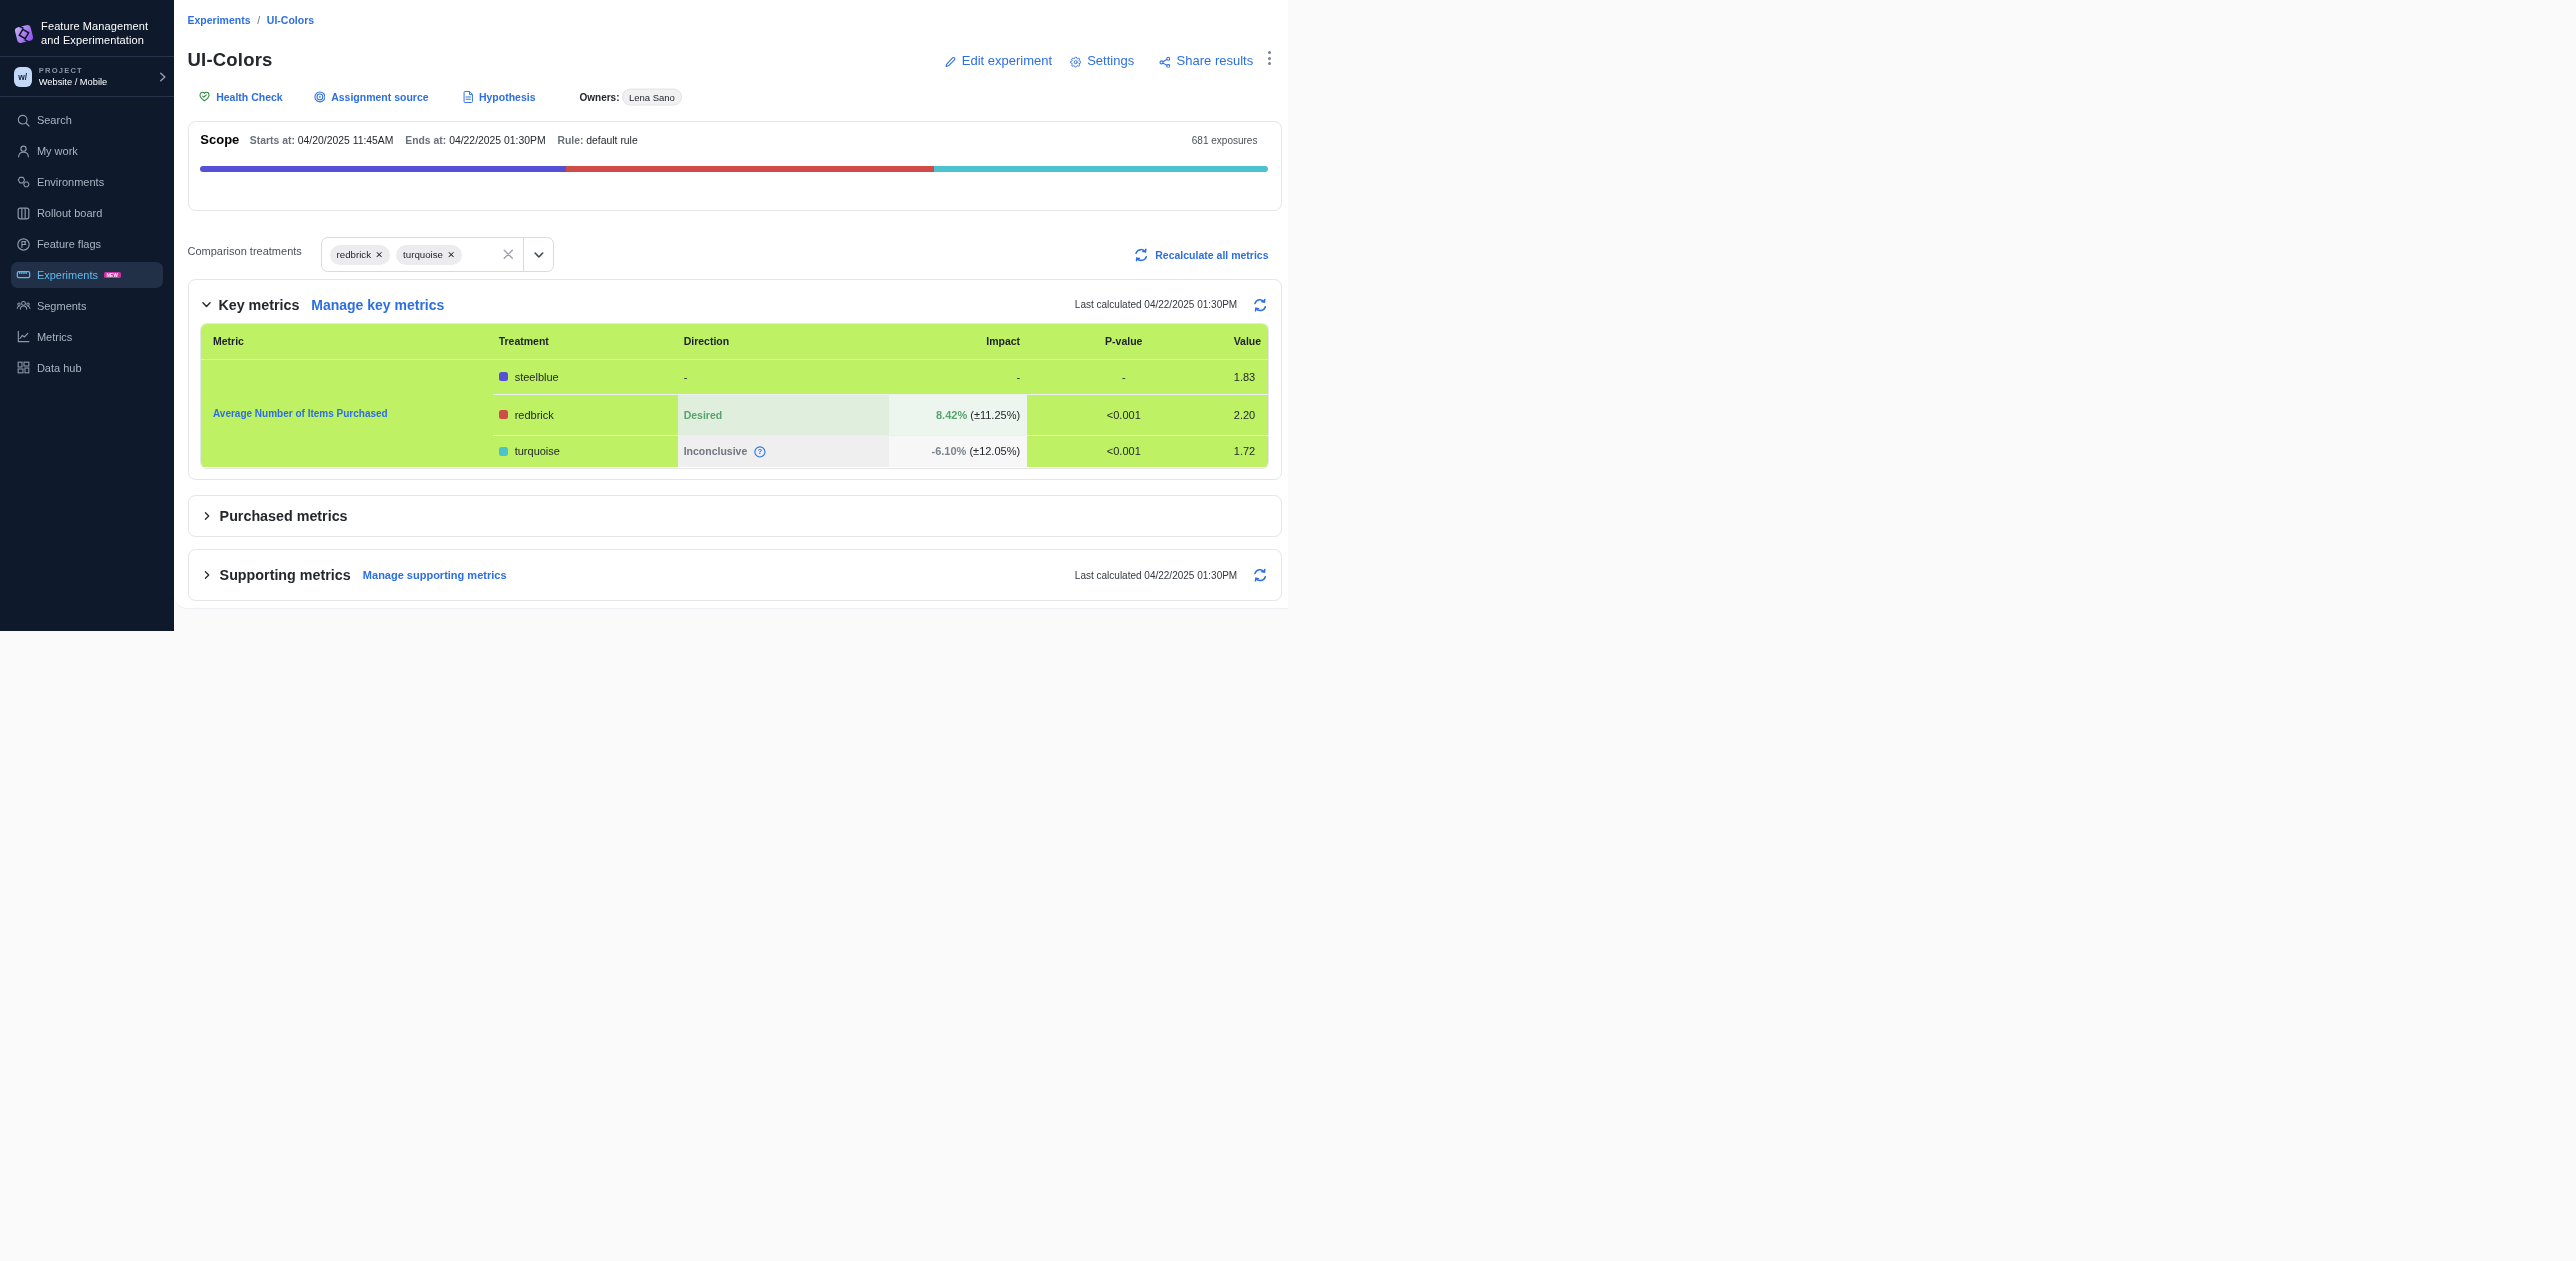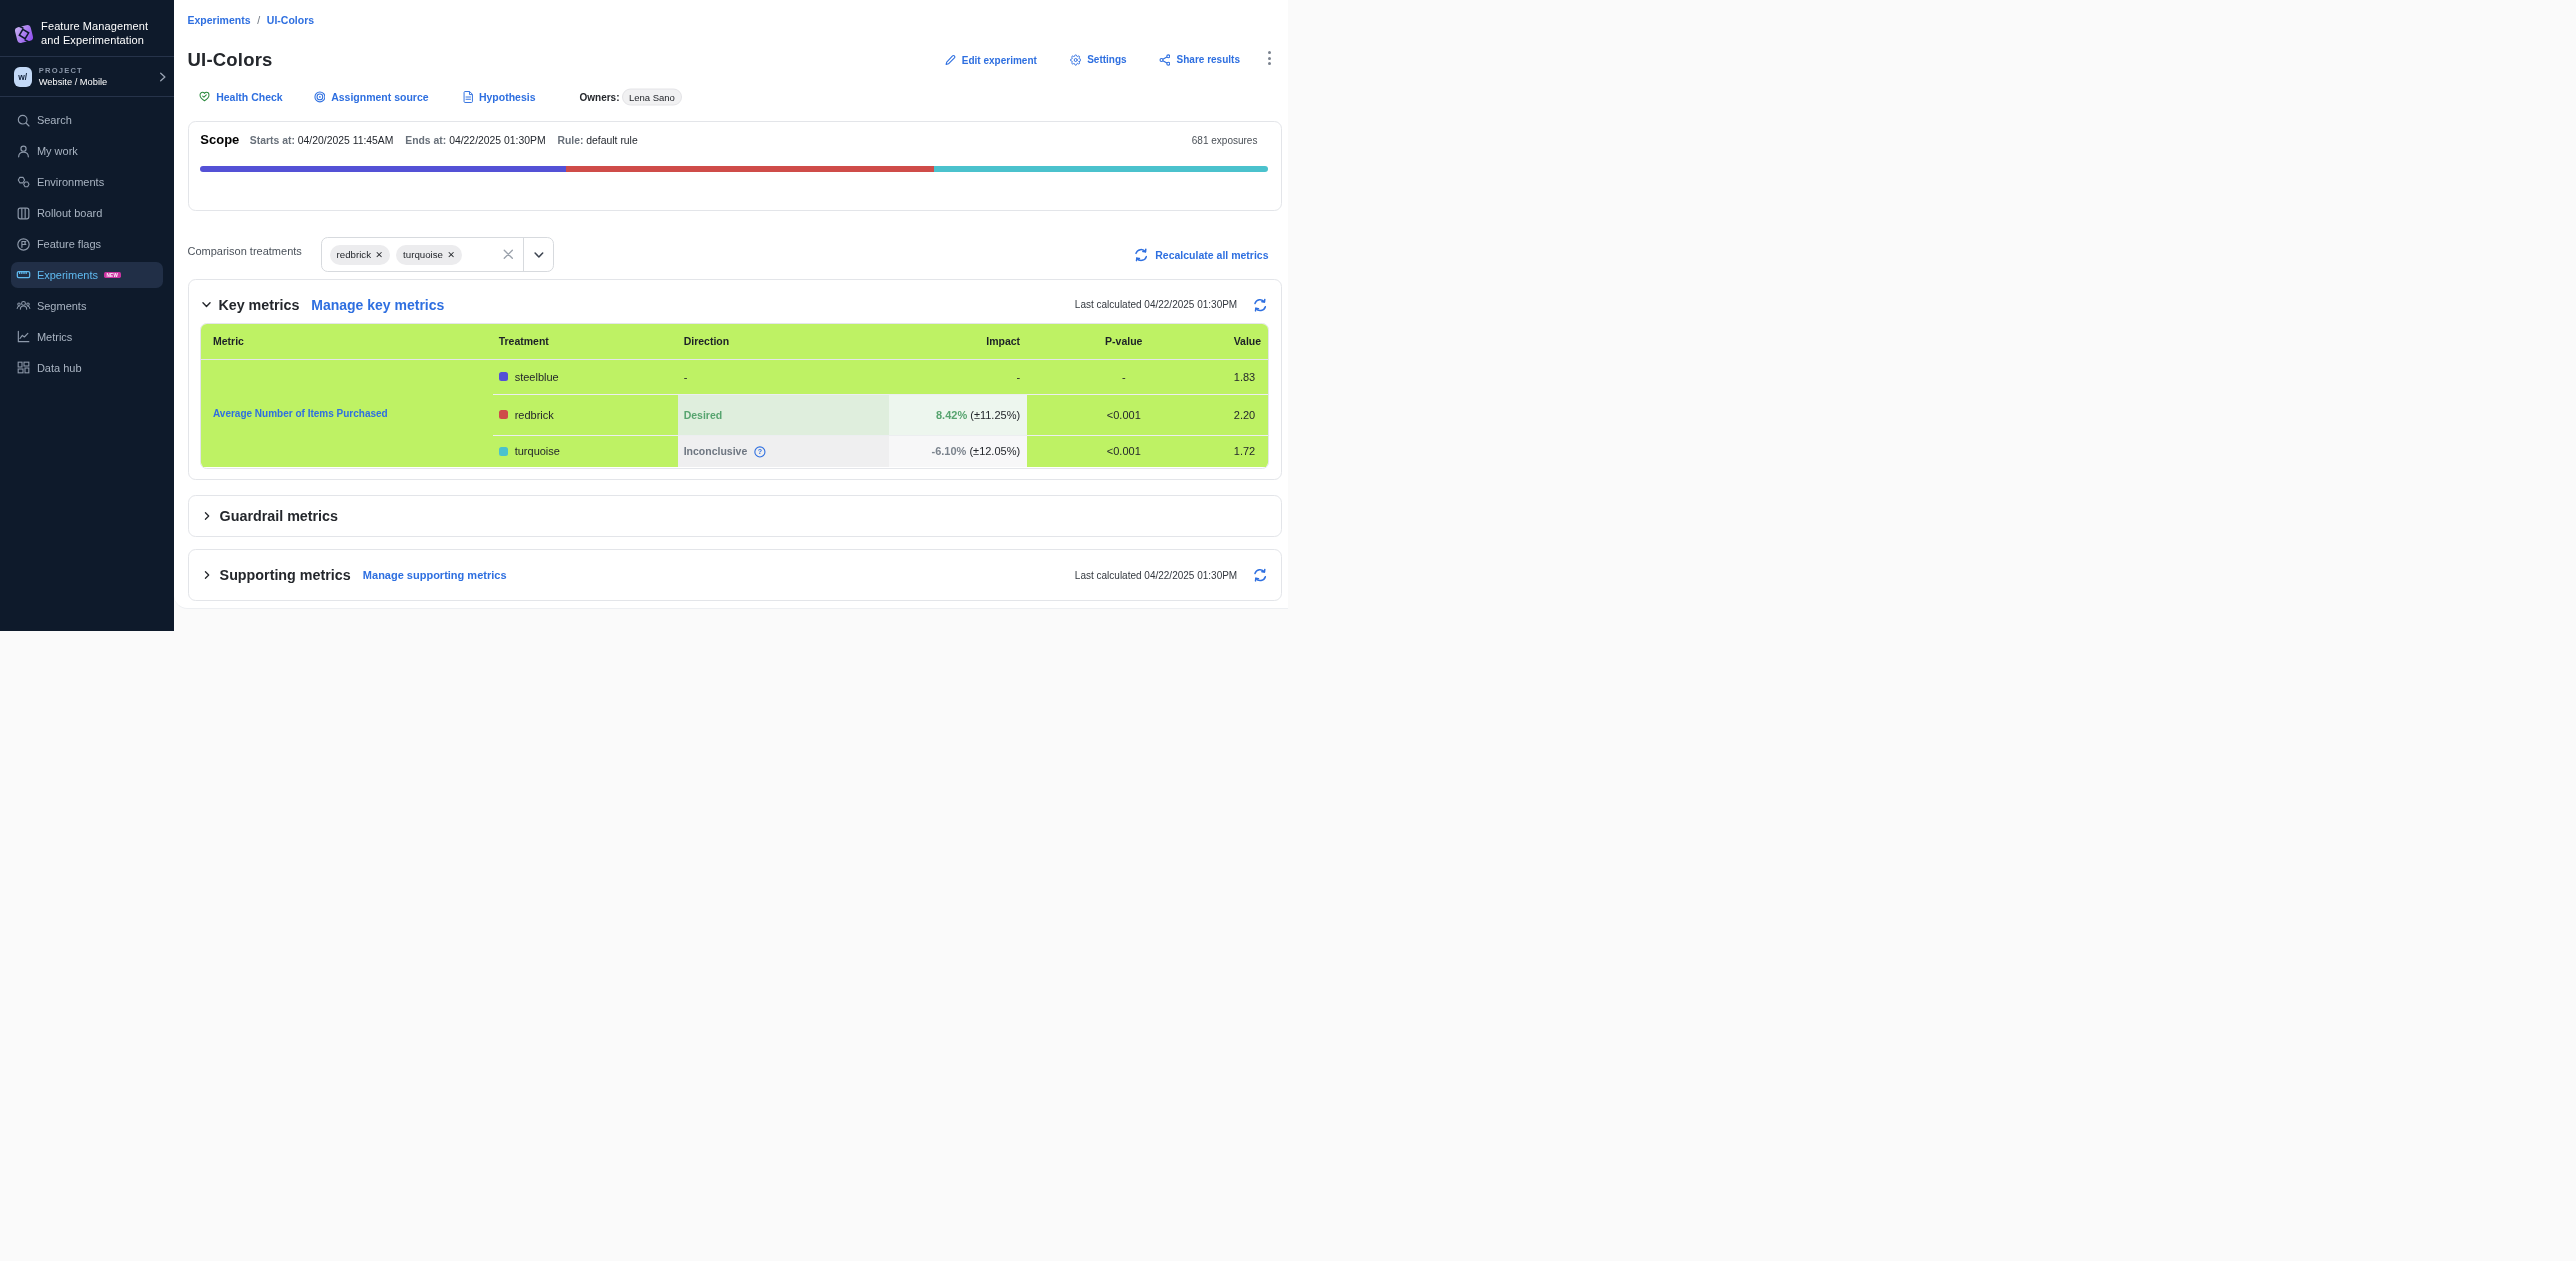--- a/index.html
+++ b/index.html
@@ -23,21 +23,21 @@
 
 .badge-new { display:inline-block; background:#cb34a1; color:#fff; font-size:4.6px; font-weight:700; letter-spacing:0.3px; border-radius:1.7px; padding:0 2.5px; height:6.7px; line-height:7.2px; margin-left:5.9px; }
 
 .main { position:absolute; left:174px; top:0; right:0; height:609px; background:#fff; border-bottom-left-radius:13.5px; border-bottom:0.8px solid #edeff2; padding:0 6.7px 0 13.5px; }
 .crumbs { display:flex; align-items:center; gap:6.7px; padding-top:14.3px; font-size:10.5px; font-weight:700; color:#2e6fe0; }
 .crumbs .sep { color:#6b727d; font-weight:400; }
 .titlerow { position:relative; display:flex; align-items:center; margin-top:22.3px; height:23.6px; }
 h1 { font-size:18.5px; font-weight:700; color:#24272c; letter-spacing:0.2px; }
 .actions { position:absolute; left:0; top:0; right:0; height:23.6px; }
 .alink { position:absolute; top:50%; transform:translateY(-50%); }
-.alink { display:flex; align-items:flex-start; gap:6.3px; color:#2e6fe0; font-size:10px; font-weight:700; }
+.alink { display:flex; align-items:flex-end; gap:6.3px; color:#2e6fe0; font-size:13px; font-weight:400; }
 .kebab { position:absolute; left:1074px; top:2.5px; width:15px; display:flex; flex-direction:column; align-items:center; gap:2.5px; }
 .kebab i { width:3px; height:3px; border-radius:50%; background:#7a828e; }
 .sublinks { position:relative; margin-top:13.5px; height:22px; }
 .sublink { position:absolute; top:50%; transform:translateY(-50%); display:flex; align-items:center; gap:5.9px; color:#2e6fe0; font-size:10.5px; font-weight:700; }
 .owners { position:absolute; left:392px; top:50%; transform:translateY(-50%); display:flex; align-items:center; }
 .owners b { font-size:10px; color:#24272c; }
 .pill { margin-left:2.5px; height:17px; padding:0 5.9px; display:flex; align-items:center; background:#f1f1f2; border:0.8px solid #e4e4e7; border-radius:842px; font-size:9.5px; color:#24272c; }
 
 .card { border:0.8px solid #e3e5e9; border-radius:7.6px; background:#fff; }
 .scope { position:absolute; left:13.5px; top:121px; width:1094px; height:90px; padding:0; }
@@ -336,21 +336,21 @@
           </tr>
         </tbody>
       </table>
       </div>
     </div>
 
     <div class="card gcard">
       <svg width="10" height="10" viewBox="0 0 14 14" fill="none" stroke="#24272c" stroke-width="1.8" stroke-linecap="round" stroke-linejoin="round">
           <path d="M4.8 2.5 L9.4 7 L4.8 11.5"></path>
         </svg>
-      <span class="sec-t">Guardrail metrics</span>
+      <span class="sec-t">Purchased metrics</span>
     </div>
 
     <div class="card scard">
       <svg width="10" height="10" viewBox="0 0 14 14" fill="none" stroke="#24272c" stroke-width="1.8" stroke-linecap="round" stroke-linejoin="round">
           <path d="M4.8 2.5 L9.4 7 L4.8 11.5"></path>
         </svg>
       <span class="sec-t">Supporting metrics</span>
       <span class="mng2">Manage supporting metrics</span>
       <span class="last2">Last calculated 04/22/2025 01:30PM</span>
       <svg width="14.3" height="14.3" viewBox="0 0 16 16" fill="none" stroke="#2e6fe0" stroke-width="1.7" stroke-linecap="round" stroke-linejoin="round">

